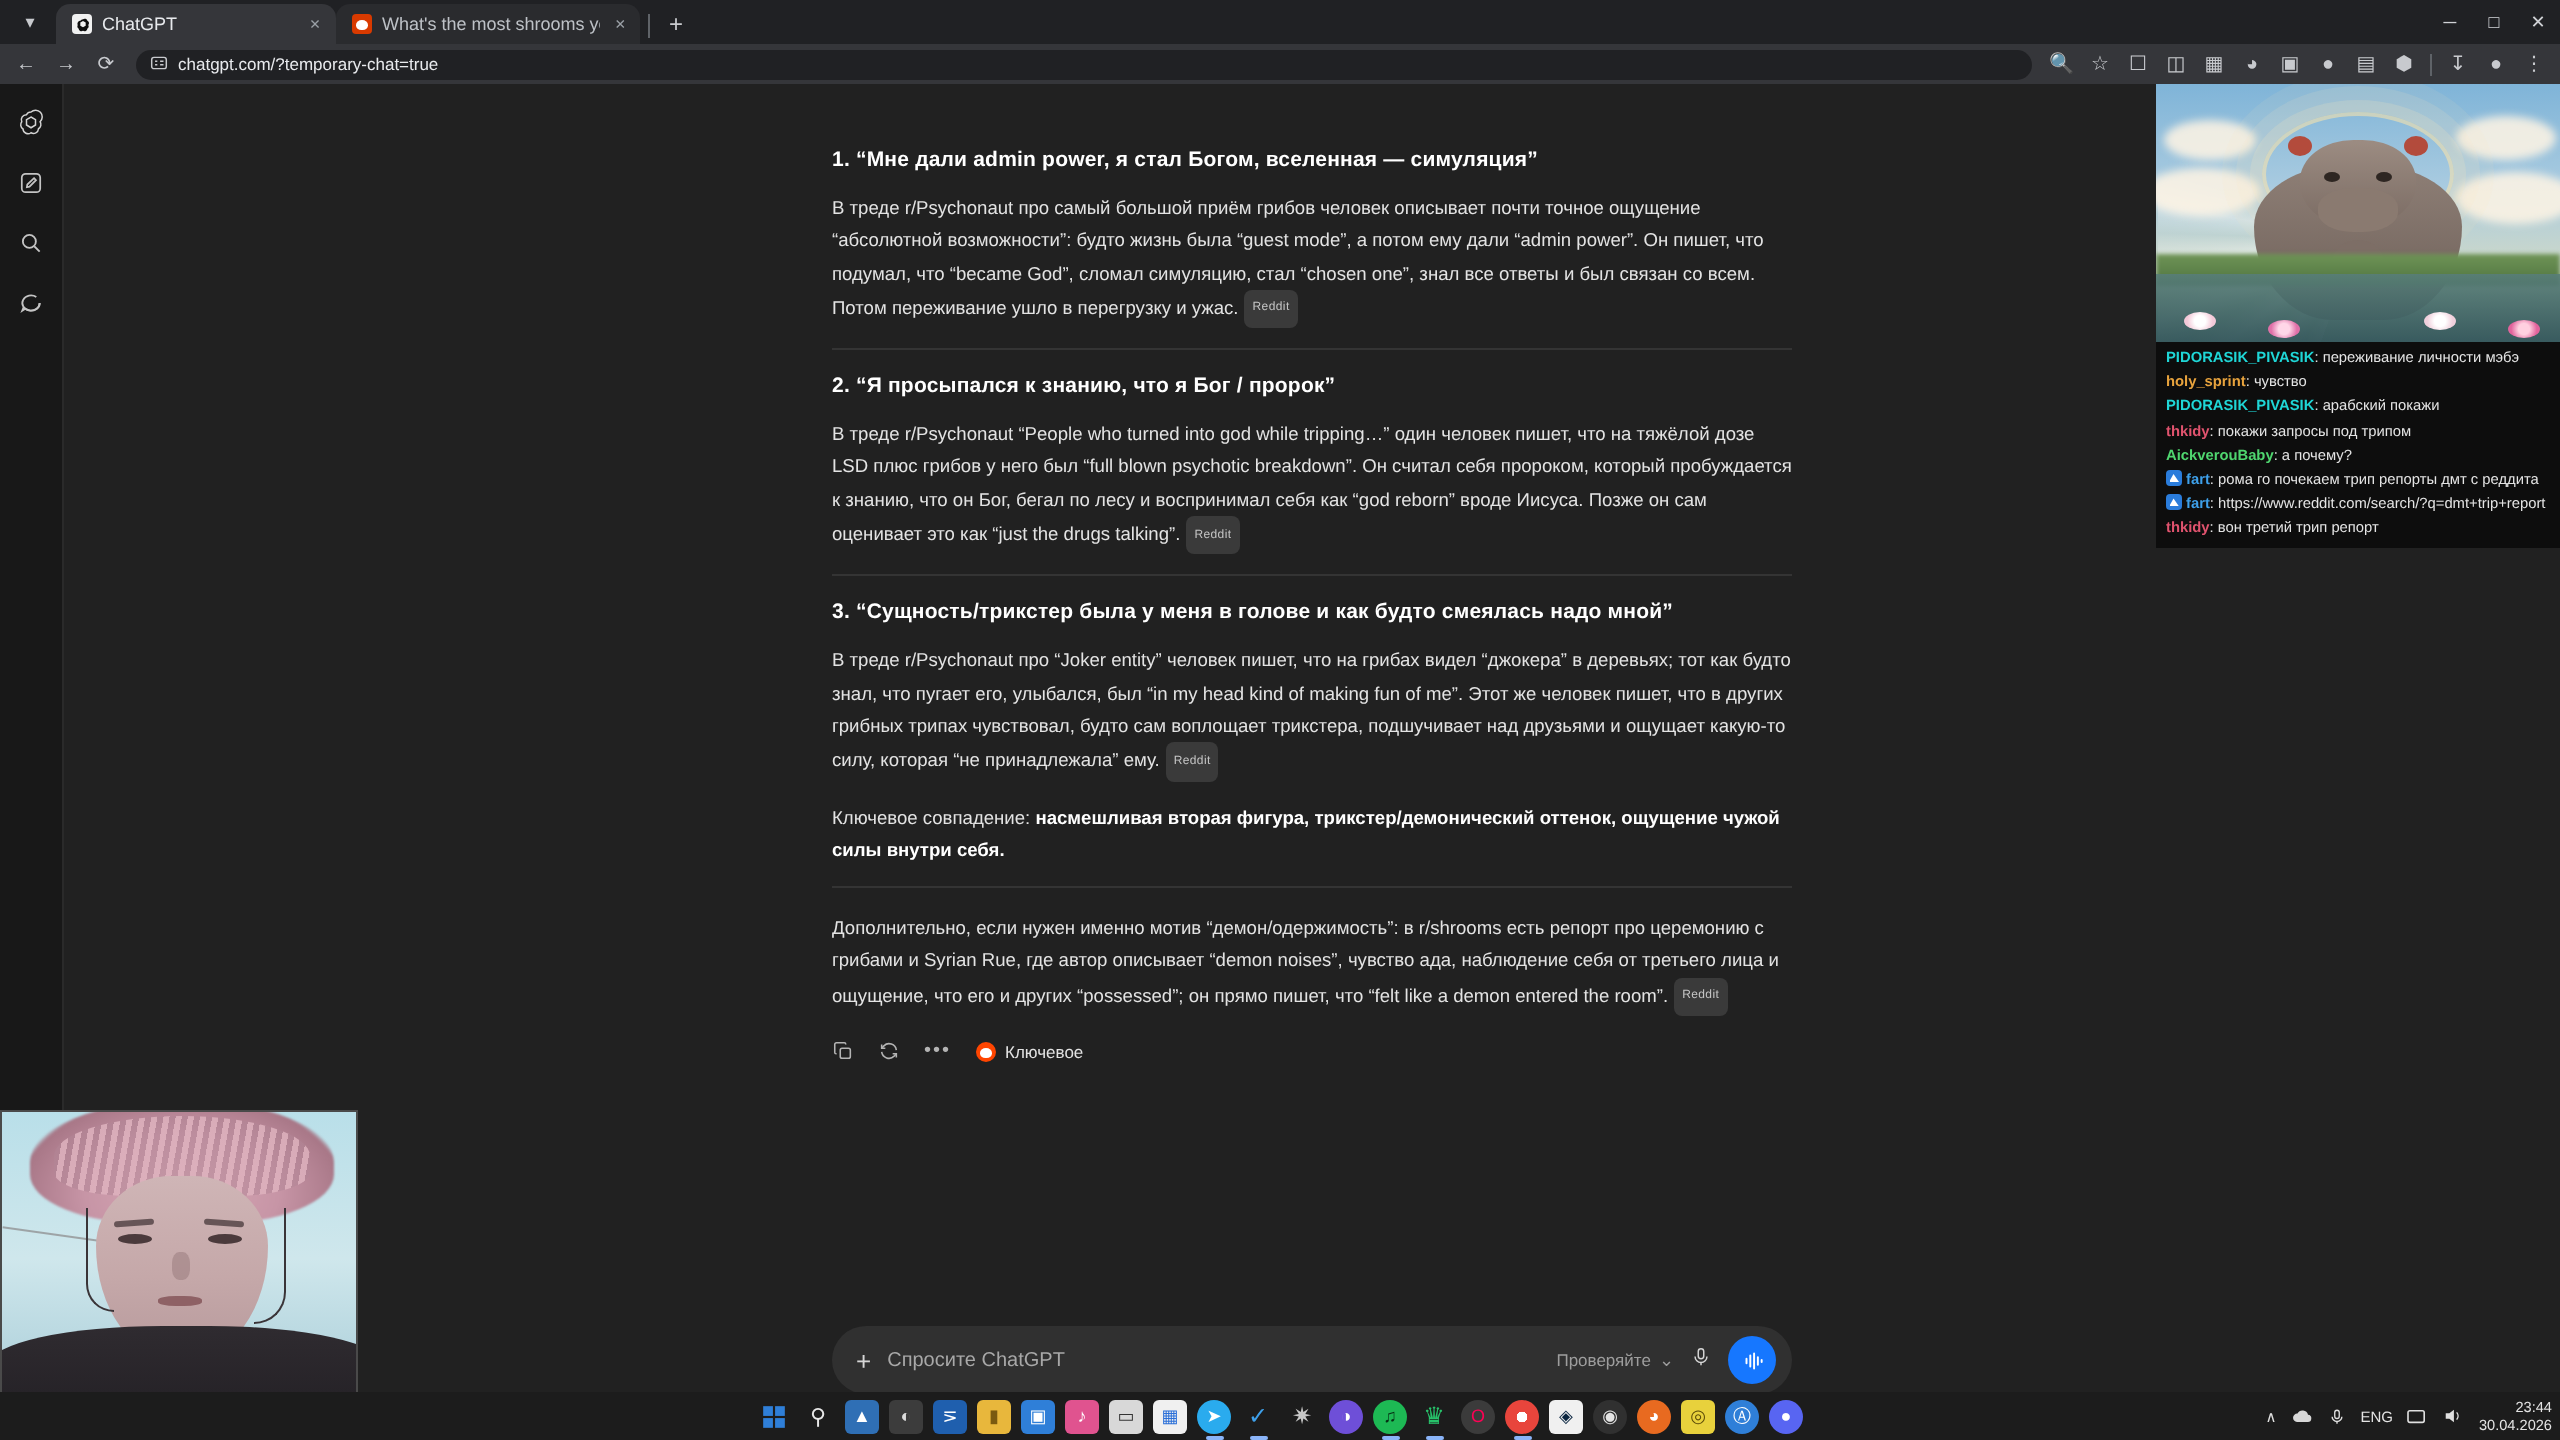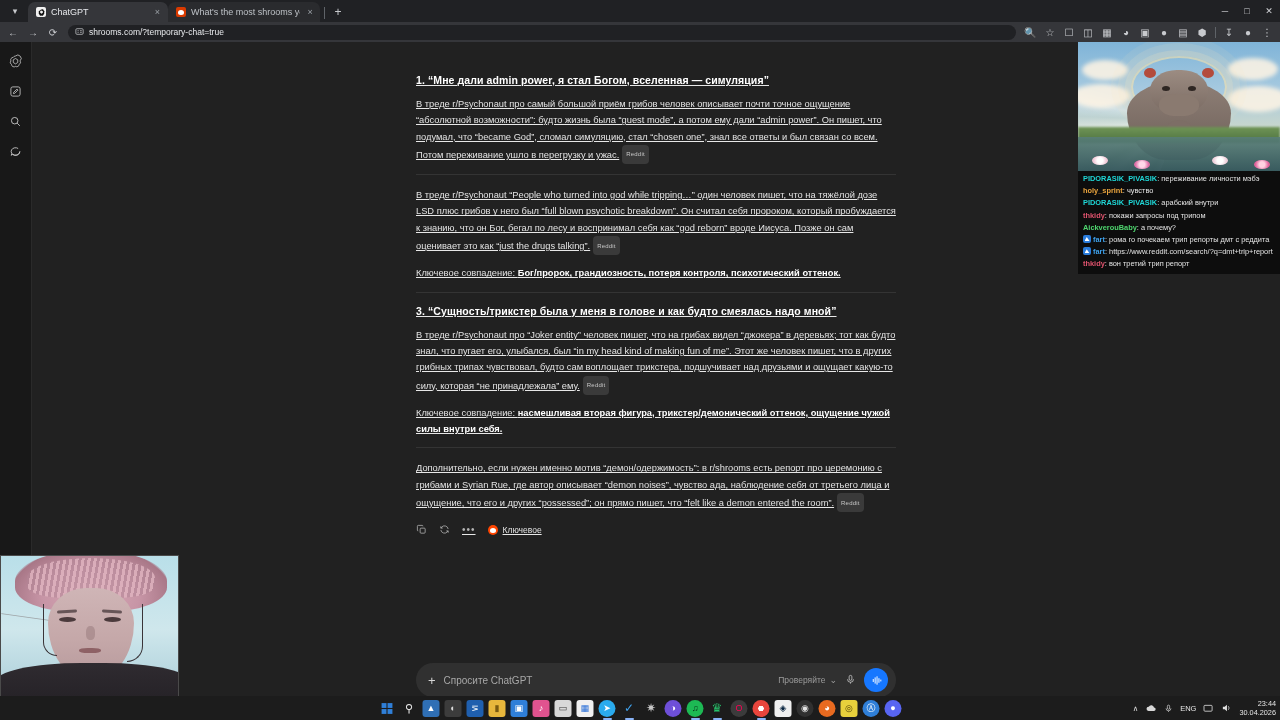--- a/index.html
+++ b/index.html
@@ -80,21 +80,20 @@
   .temp-chat { display: flex; align-items: center; gap: 5px; color: #d4d4d4; font-size: 9.5px; }
   .temp-chat .dash-circle {
     width: 10px; height: 10px; border: 1px dashed #b4b4b4; border-radius: 50%;
   }
   .topbar-dots { color: #c9c9c9; font-size: 12px; letter-spacing: 1px; line-height: 8px; }
 
   .convo-scroll { flex: 1 1 auto; overflow: hidden; position: relative; }
   .convo {
     width: 480px; margin: 0 auto; padding: 4px 0 0 0;
     color: #e8e8e8;
-    text-decoration: underline;
   }
   .sec-title { font-size: 10.5px; font-weight: 700; color: #ffffff; margin-bottom: 10px; letter-spacing: .1px; }
   .para { font-size: 9.3px; line-height: 16.3px; color: #e3e3e3; margin-bottom: 10px; }
   .para.key b { font-weight: 700; color: #fff; }
   .key-label { font-weight: 400; }
   .cite {
     display: inline-block; background: #3a3a3a; color: #c6c6c6;
     border-radius: 4px; font-size: 6px; padding: 1.5px 4px; vertical-align: 1.5px;
     margin-left: 3px; letter-spacing: .2px;
   }
@@ -294,21 +293,21 @@
     <div class="tb-icon">→</div>
     <div class="tb-icon">⟳</div>
 
     <div class="omnibox">
       <span>
         <svg width="9" height="9" viewBox="0 0 16 16" fill="none" stroke="#c8cace" stroke-width="1.3">
           <rect x="1.5" y="3" width="13" height="10" rx="2"></rect>
             <path d="M4.5 6.5h2M4.5 9.5h2M9 6.5h3M9 9.5h3"></path>
         </svg>
       </span>
-      <span class="url">shrooms.com/?temporary-chat=true</span>
+      <span class="url">chatgpt.com/?temporary-chat=true</span>
     </div>
 
     <div class="tb-right">
       <div class="tb-icon">🔍</div>
       <div class="tb-icon">☆</div>
       <div class="tb-icon">☐</div>
       <div class="tb-icon">◫</div>
       <div class="tb-icon">▦</div>
       <div class="tb-icon">◕</div>
       <div class="tb-icon">▣</div>
@@ -366,25 +365,23 @@
 
           <div>
             <div class="sec-title">1. “Мне дали admin power, я стал Богом, вселенная — симуляция”</div>
             <div class="para">
               <span>В треде r/Psychonaut про самый большой приём грибов человек описывает почти точное ощущение “абсолютной возможности”: будто жизнь была “guest mode”, а потом ему дали “admin power”. Он пишет, что подумал, что “became God”, сломал симуляцию, стал “chosen one”, знал все ответы и был связан со всем. Потом переживание ушло в перегрузку и ужас.</span><span class="cite">Reddit</span>
             </div>
           </div>
           <div class="divider"></div>
 
           <div>
+            <div class="sec-title">2. “Я просыпался к знанию, что я Бог / пророк”</div>
             <div class="para">
               <span>В треде r/Psychonaut “People who turned into god while tripping…” один человек пишет, что на тяжёлой дозе LSD плюс грибов у него был “full blown psychotic breakdown”. Он считал себя пророком, который пробуждается к знанию, что он Бог, бегал по лесу и воспринимал себя как “god reborn” вроде Иисуса. Позже он сам оценивает это как “just the drugs talking”.</span><span class="cite">Reddit</span>
-            </div>
-            <div class="para key">
-              <span class="key-label">Ключевое совпадение: </span><b>Бог/пророк, грандиозность, потеря контроля, психотический оттенок.</b>
             </div>
           </div>
           <div class="divider"></div>
 
           <div>
             <div class="sec-title">3. “Сущность/трикстер была у меня в голове и как будто смеялась надо мной”</div>
             <div class="para">
               <span>В треде r/Psychonaut про “Joker entity” человек пишет, что на грибах видел “джокера” в деревьях; тот как будто знал, что пугает его, улыбался, был “in my head kind of making fun of me”. Этот же человек пишет, что в других грибных трипах чувствовал, будто сам воплощает трикстера, подшучивает над друзьями и ощущает какую-то силу, которая “не принадлежала” ему.</span><span class="cite">Reddit</span>
             </div>
             <div class="para key">
@@ -475,21 +472,21 @@
       </div>
 
       <div class="stream-chat">
         <div class="chat-line">
           <span class="chat-user" style="color:#1fd6d6">PIDORASIK_PIVASIK</span><span>: </span><span>переживание личности мэбэ</span>
         </div>
         <div class="chat-line">
           <span class="chat-user" style="color:#e8a33d">holy_sprint</span><span>: </span><span>чувство</span>
         </div>
         <div class="chat-line">
-          <span class="chat-user" style="color:#1fd6d6">PIDORASIK_PIVASIK</span><span>: </span><span>арабский внутри</span>
+          <span class="chat-user" style="color:#1fd6d6">PIDORASIK_PIVASIK</span><span>: </span><span>арабский покажи</span>
         </div>
         <div class="chat-line">
           <span class="chat-user" style="color:#e0536e">thkidy</span><span>: </span><span>покажи запросы под трипом</span>
         </div>
         <div class="chat-line">
           <span class="chat-user" style="color:#4fd66f">AickverouBaby</span><span>: </span><span>а почему?</span>
         </div>
         <div class="chat-line">
           <span class="chat-badge"></span><span class="chat-user" style="color:#3ea0ea">fart</span><span>: </span><span>рома го почекаем трип репорты дмт с реддита</span>
         </div>

